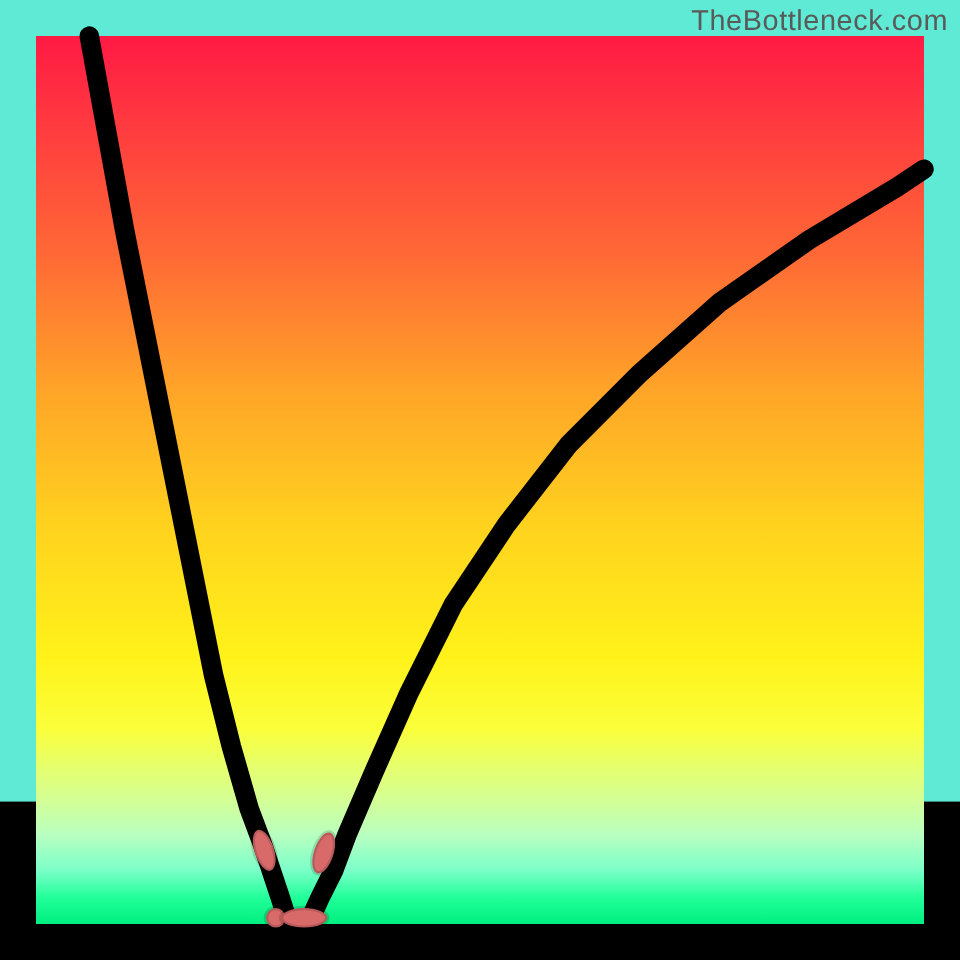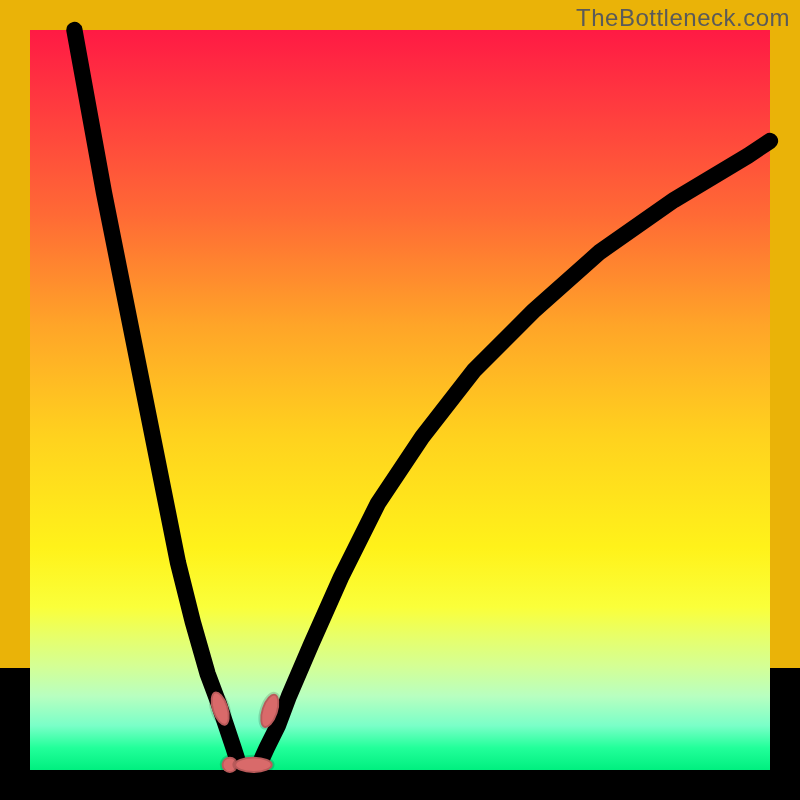--- a/index.html
+++ b/index.html
@@ -8,21 +8,21 @@
     width: 800px;
     height: 800px;
     background: #000;
     overflow: hidden;
     font-family: Arial, Helvetica, sans-serif;
   }
   .outer {
     position: relative;
     width: 800px;
     height: 668px;
-    background: #eab308;
+    background: #5eead4;
   }
   .watermark {
     position: absolute;
     top: 4px;
     right: 10px;
     font-size: 24px;
     font-weight: 500;
     color: #5a5a5a;
     letter-spacing: 0.5px;
     z-index: 10;

